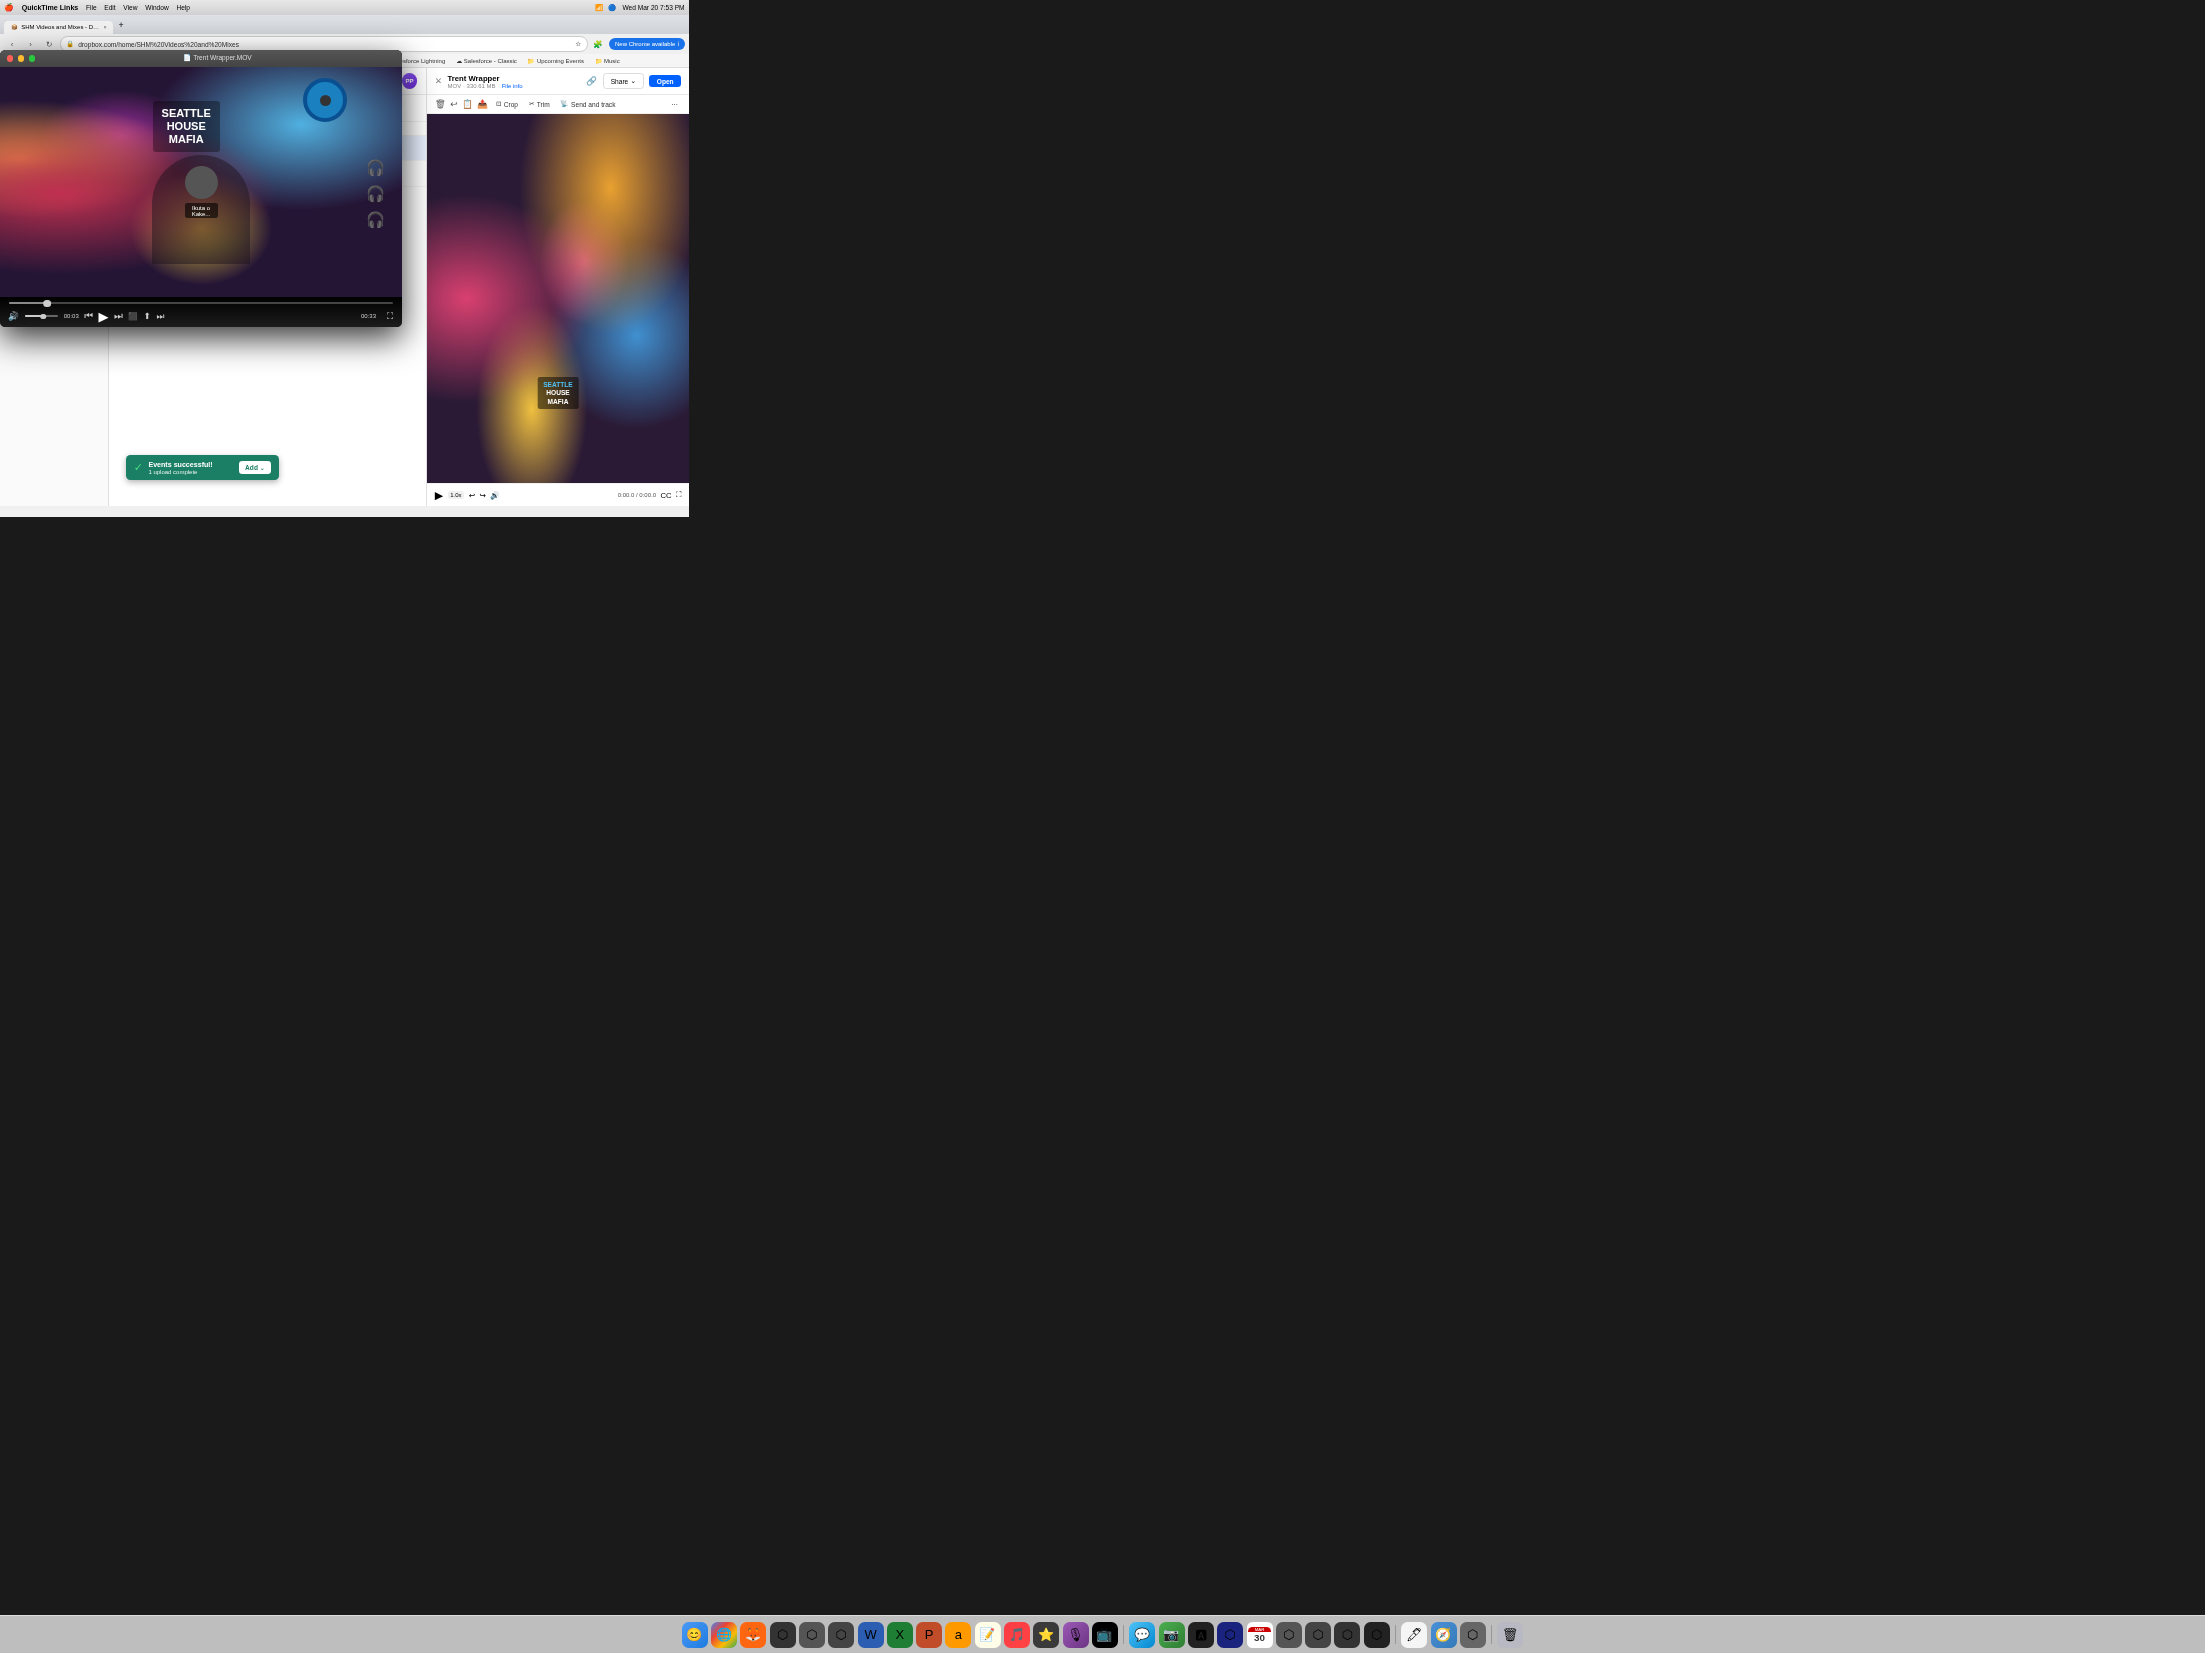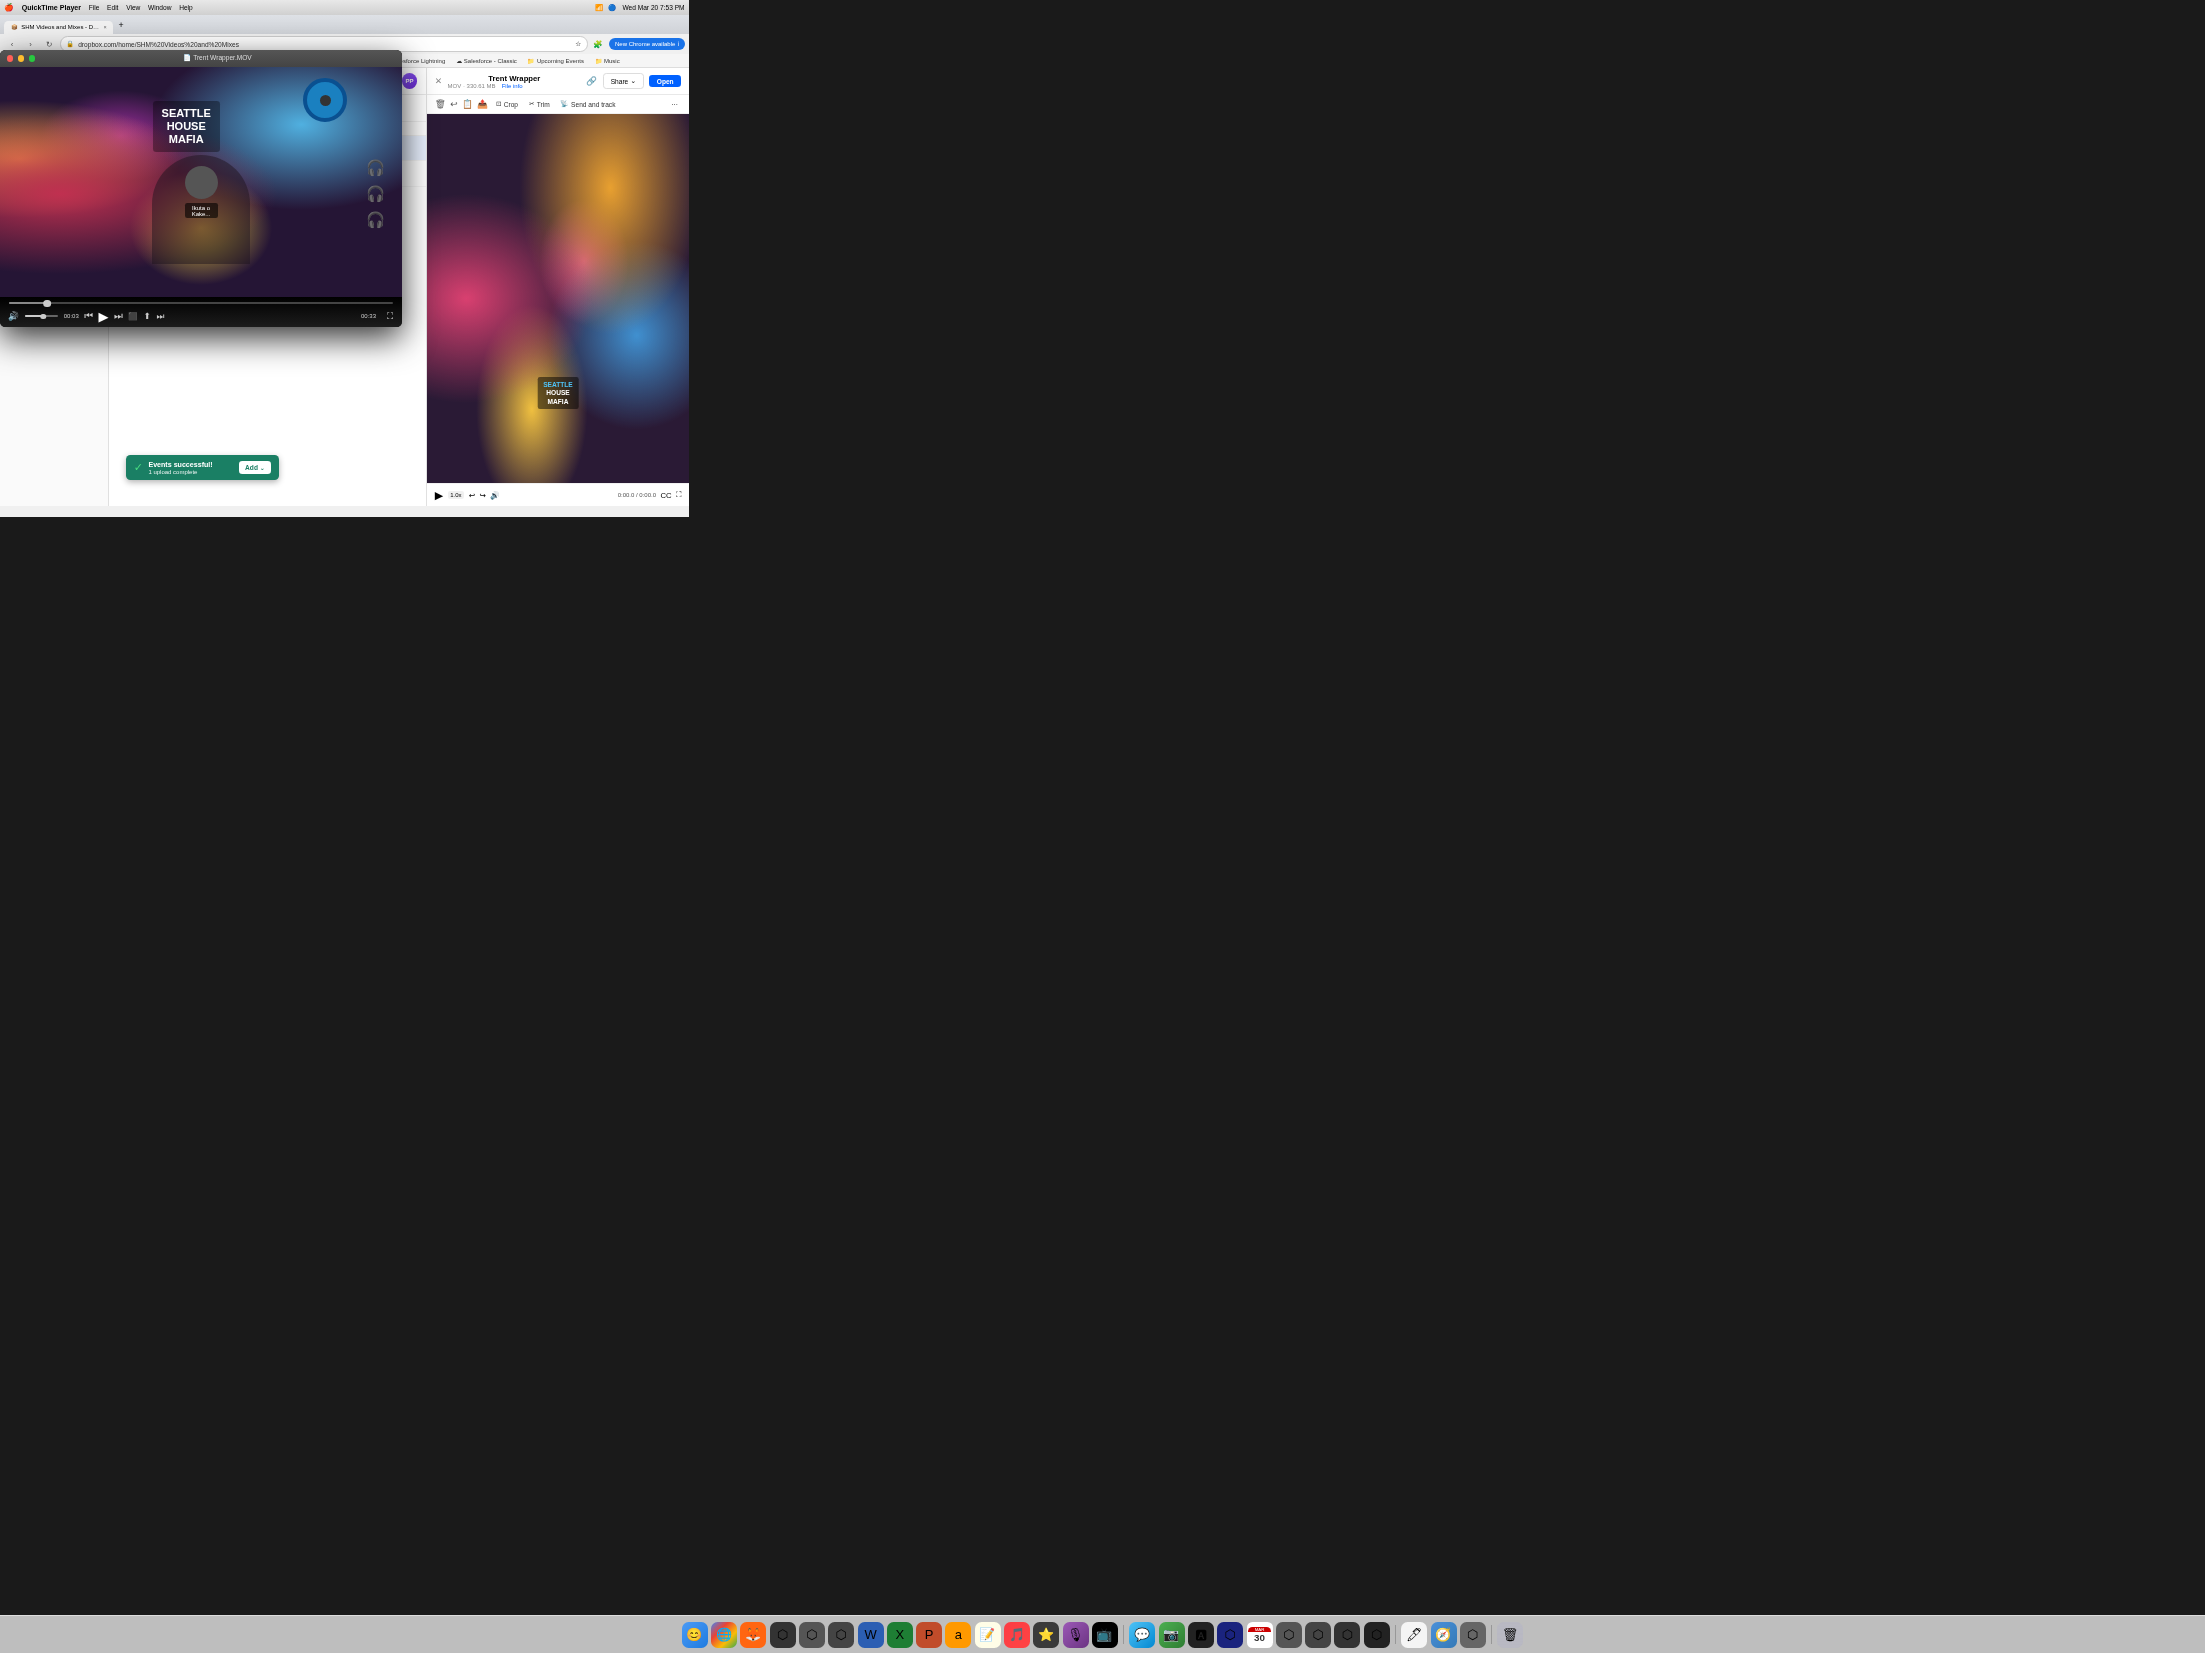--- a/index.html
+++ b/index.html
@@ -275,21 +275,21 @@
       flex-shrink: 0;
     }
     .right-panel-header {
       padding: 5.5px 7.7px;
       border-bottom: 0.5px solid #e8e8e8;
       display: flex;
       align-items: center;
       gap: 5.5px;
     }
     .panel-close { cursor: pointer; font-size: 8.8px; color: #888; }
-    .panel-filename { font-size: 7.7px; font-weight: 600; flex: 1; text-align: center; }
+    .panel-filename { font-size: 7.7px; font-weight: 600; flex: 1; }
     .panel-meta { font-size: 6px; color: #888; }
     .share-btn {
       background: #fff;
       border: 0.5px solid #ddd;
       border-radius: 3.3px;
       padding: 2.7px 6.6px;
       font-size: 6.6px;
       cursor: pointer;
       display: flex;
       align-items: center;
@@ -523,21 +523,21 @@
         radial-gradient(ellipse at 40% 80%, #f0c040 0%, transparent 25%),
         radial-gradient(ellipse at 60% 40%, #c840a0 0%, transparent 20%),
         #2a1a35;
     }
   </style>
 </head>
 <body>
 
 <div class="menubar">
   <div class="menubar-icon">🍎</div>
-  <div class="menubar-app">QuickTime Player</div>
+  <div class="menubar-app">QuickTime Links</div>
   <div class="menubar-item">File</div>
   <div class="menubar-item">Edit</div>
   <div class="menubar-item">View</div>
   <div class="menubar-item">Window</div>
   <div class="menubar-item">Help</div>
   <div class="menubar-right">
     <span>📶</span>
     <span>🔵</span>
     <span>Wed Mar 20  7:53 PM</span>
   </div>

